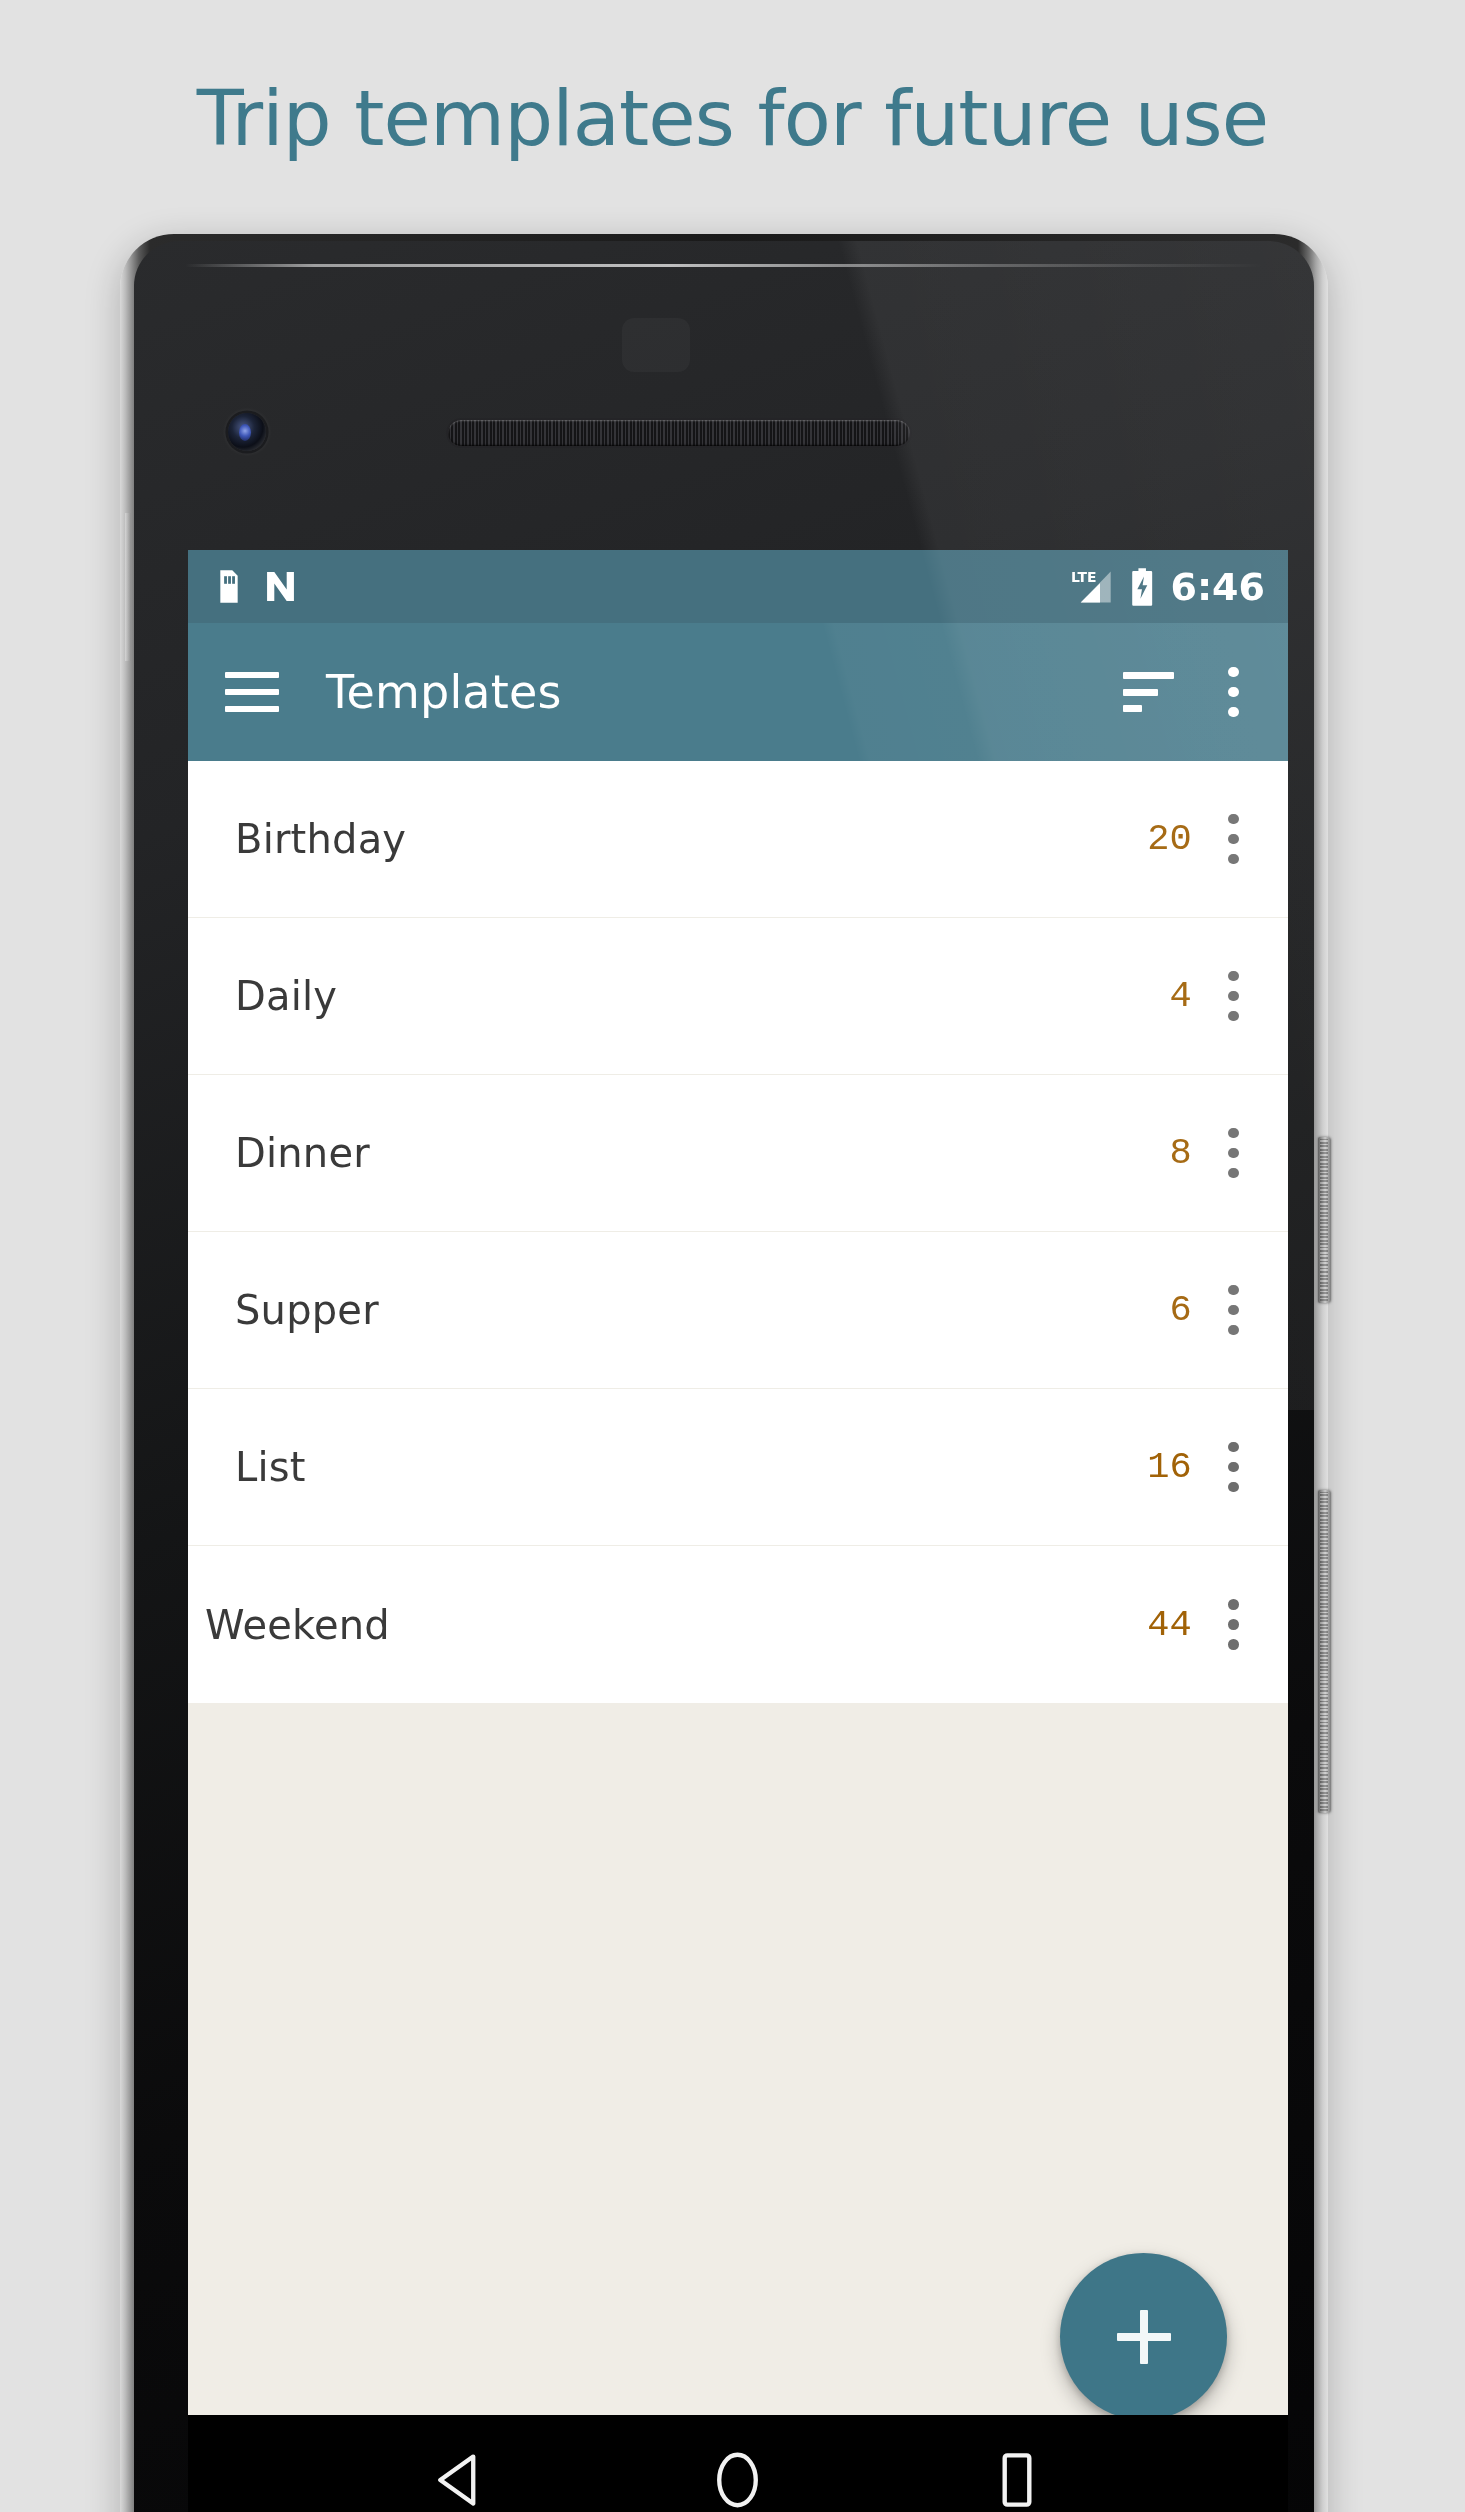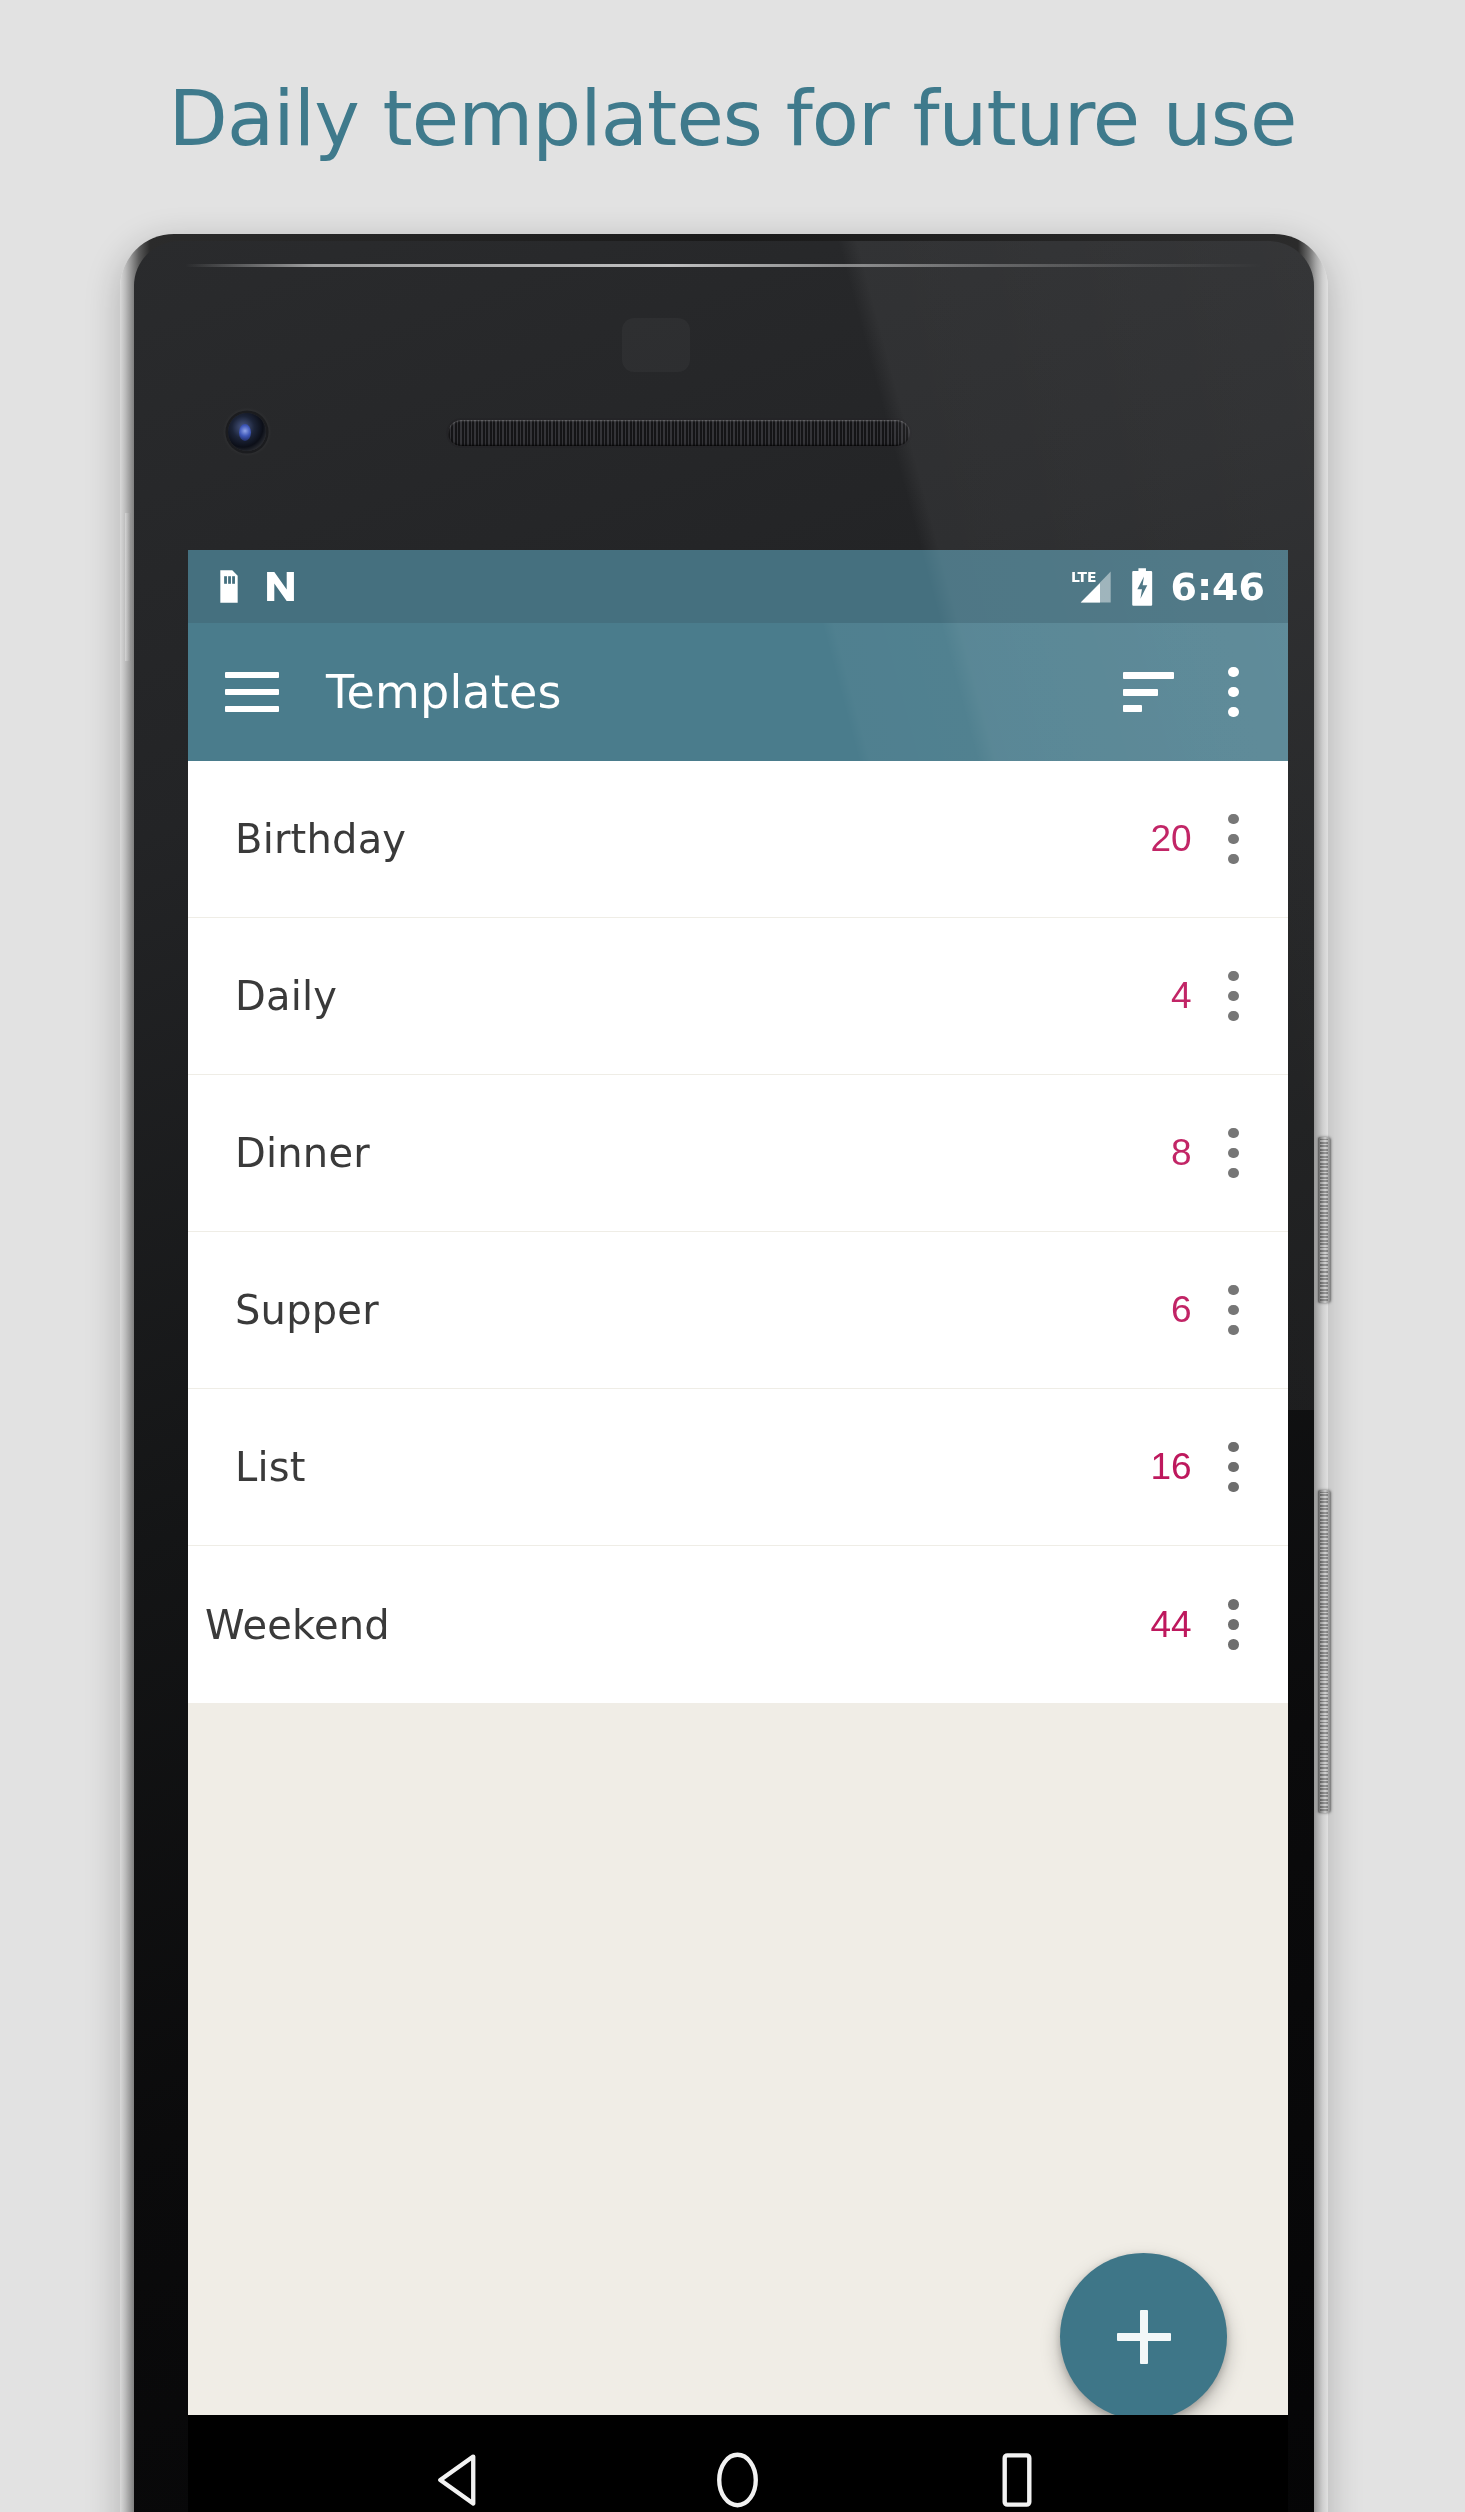--- a/index.html
+++ b/index.html
@@ -281,23 +281,23 @@
   .list-item-label {
     font-size: 40px;
     color: #3A3A3A;
     font-weight: 400;
     letter-spacing: 0.2px;
     font-family: "DejaVu Sans", sans-serif;
   }
   .list-item-count {
     margin-left: auto;
     font-size: 37px;
-    color: #be185d;
+    color: #a16207;
     font-weight: 400;
-    font-family: Liberation Sans, sans-serif;
+    font-family: Liberation Mono, monospace;
   }
   .row-overflow {
     width: 49px; height: 72px;
     margin-left: 17.4px;
     display: flex; flex-direction: column;
     justify-content: center; align-items: center; gap: 9.6px;
     cursor: pointer;
   }
   .row-overflow i {
     display: block; width: 10.5px; height: 10.5px;
@@ -335,21 +335,21 @@
     align-items: center;
     justify-content: space-around;
     padding: 0 131px;
     z-index: 14;
   }
   .nav-btn { cursor: pointer; display: flex; align-items: center; justify-content: center; width: 105px; height: 105px; }
 </style>
 </head>
 <body>
 
-<div class="headline">Daily templates for future use</div>
+<div class="headline">Trip templates for future use</div>
 
 <div class="device">
 
   <div class="device-frame"></div>
 
   <div class="device-front">
 
     <div class="glass-top-line"></div>
 
     <div class="proximity-sensor"></div>

